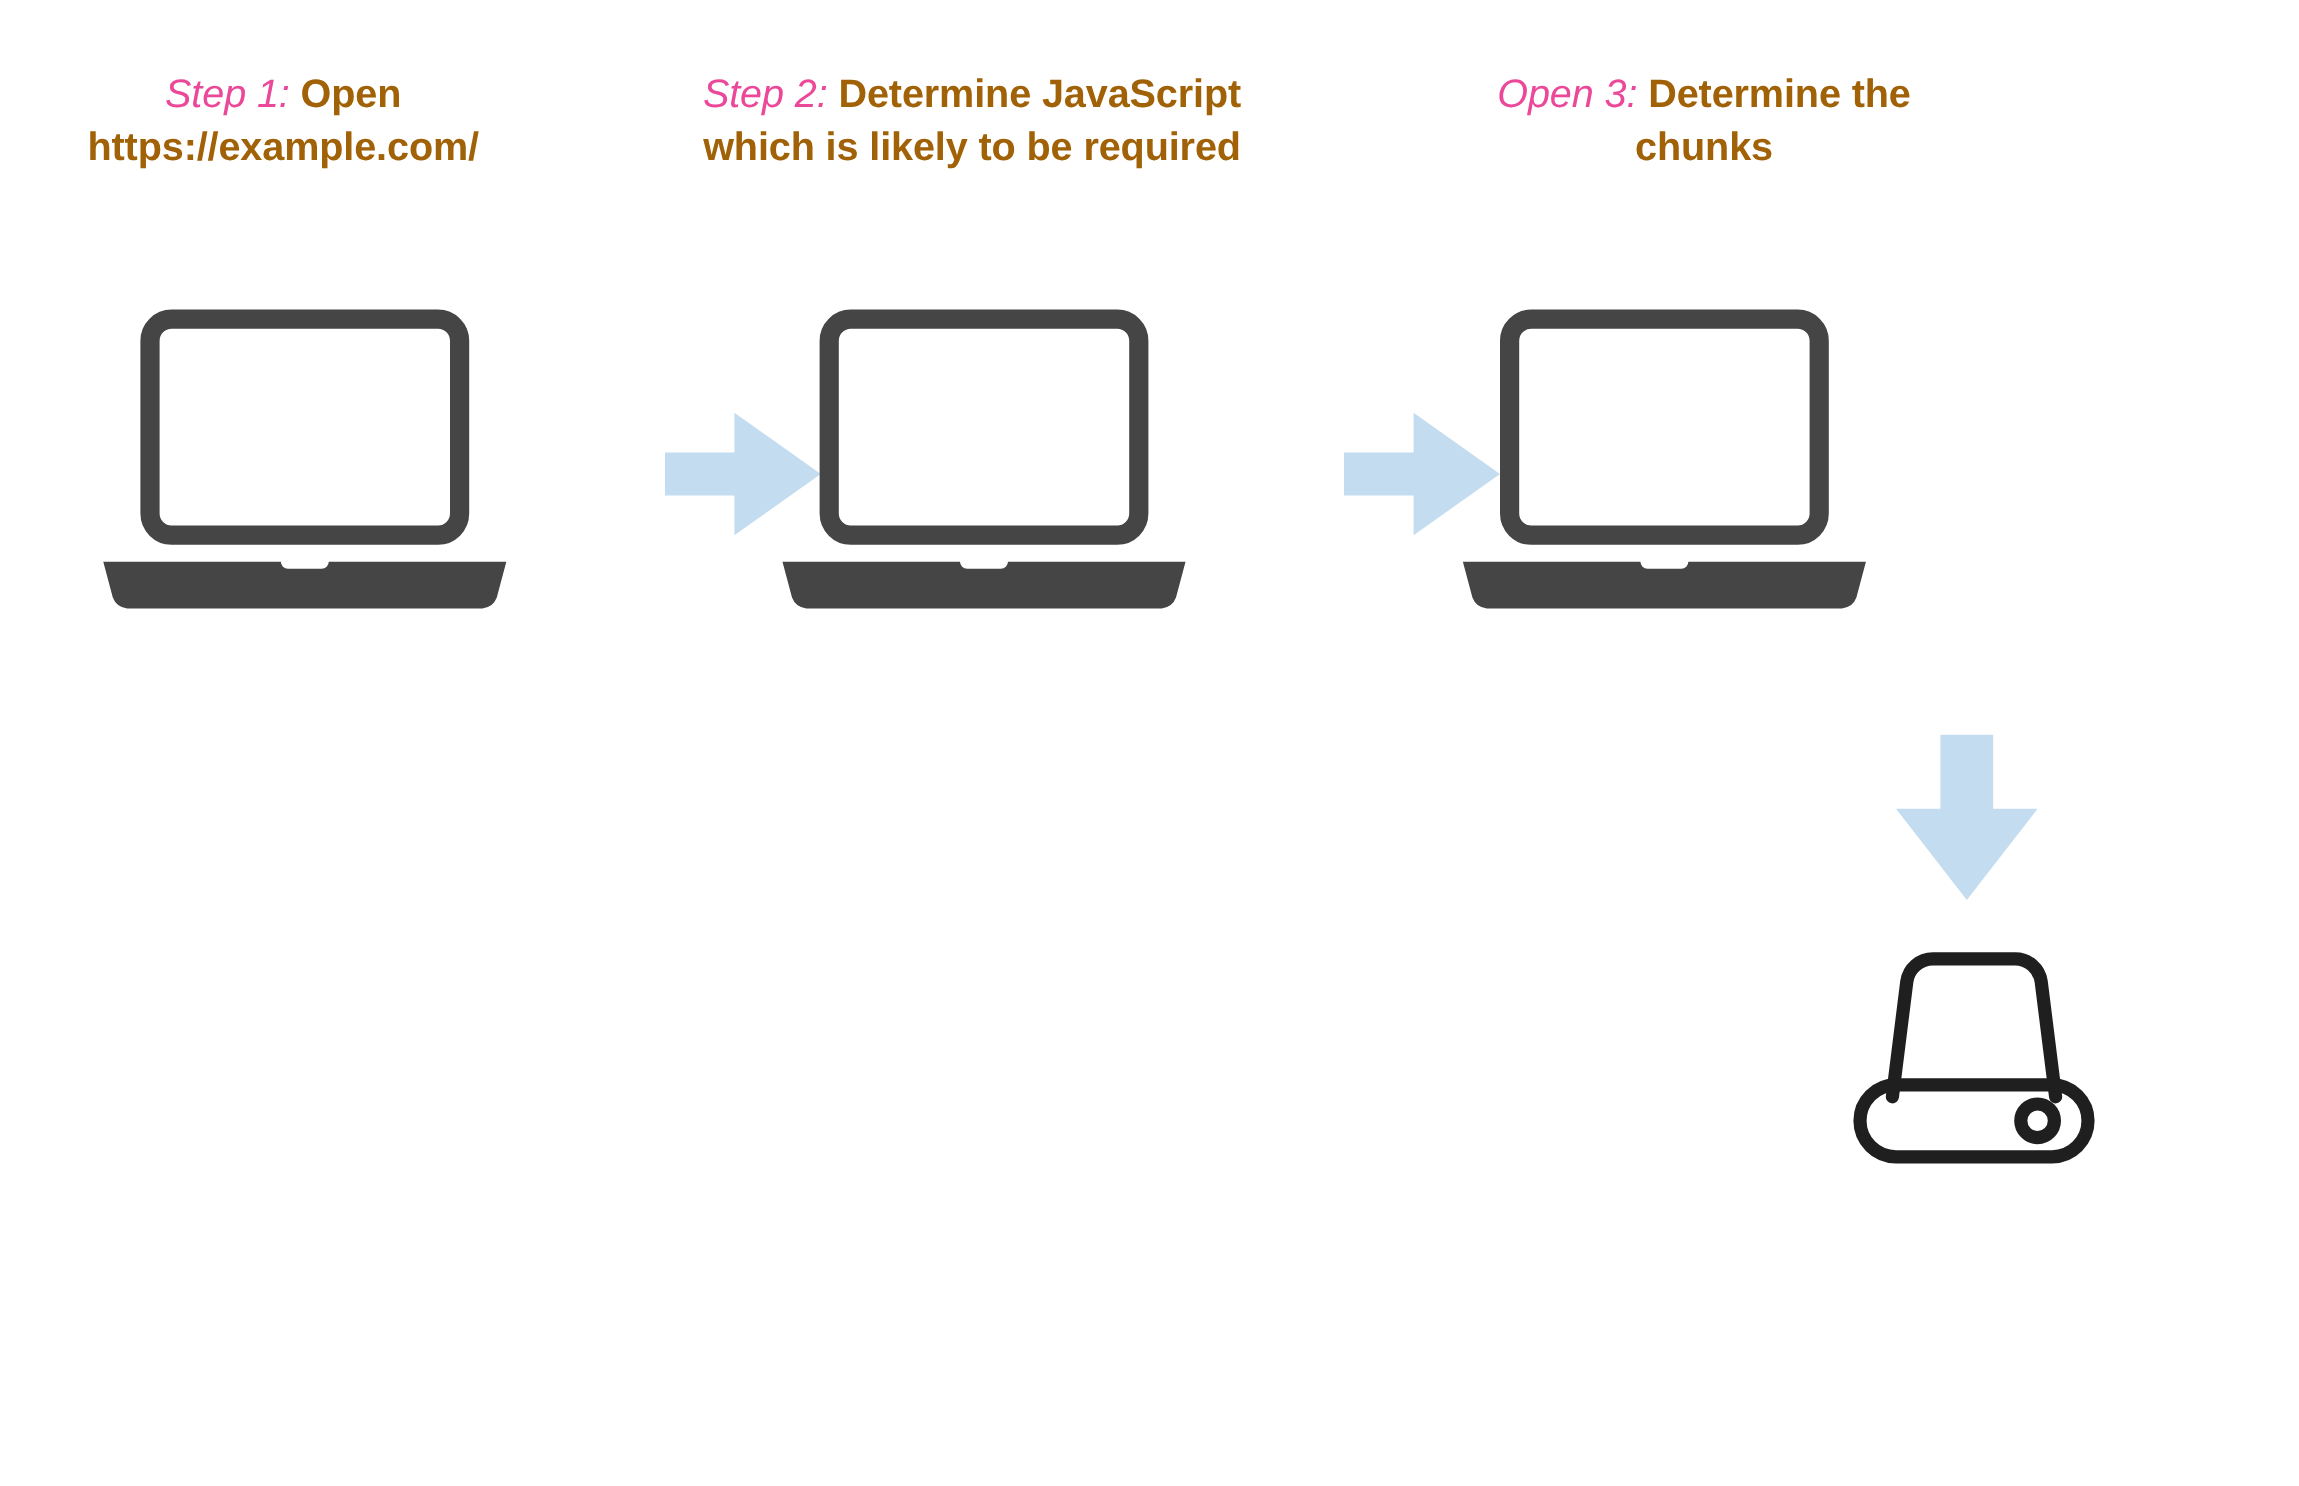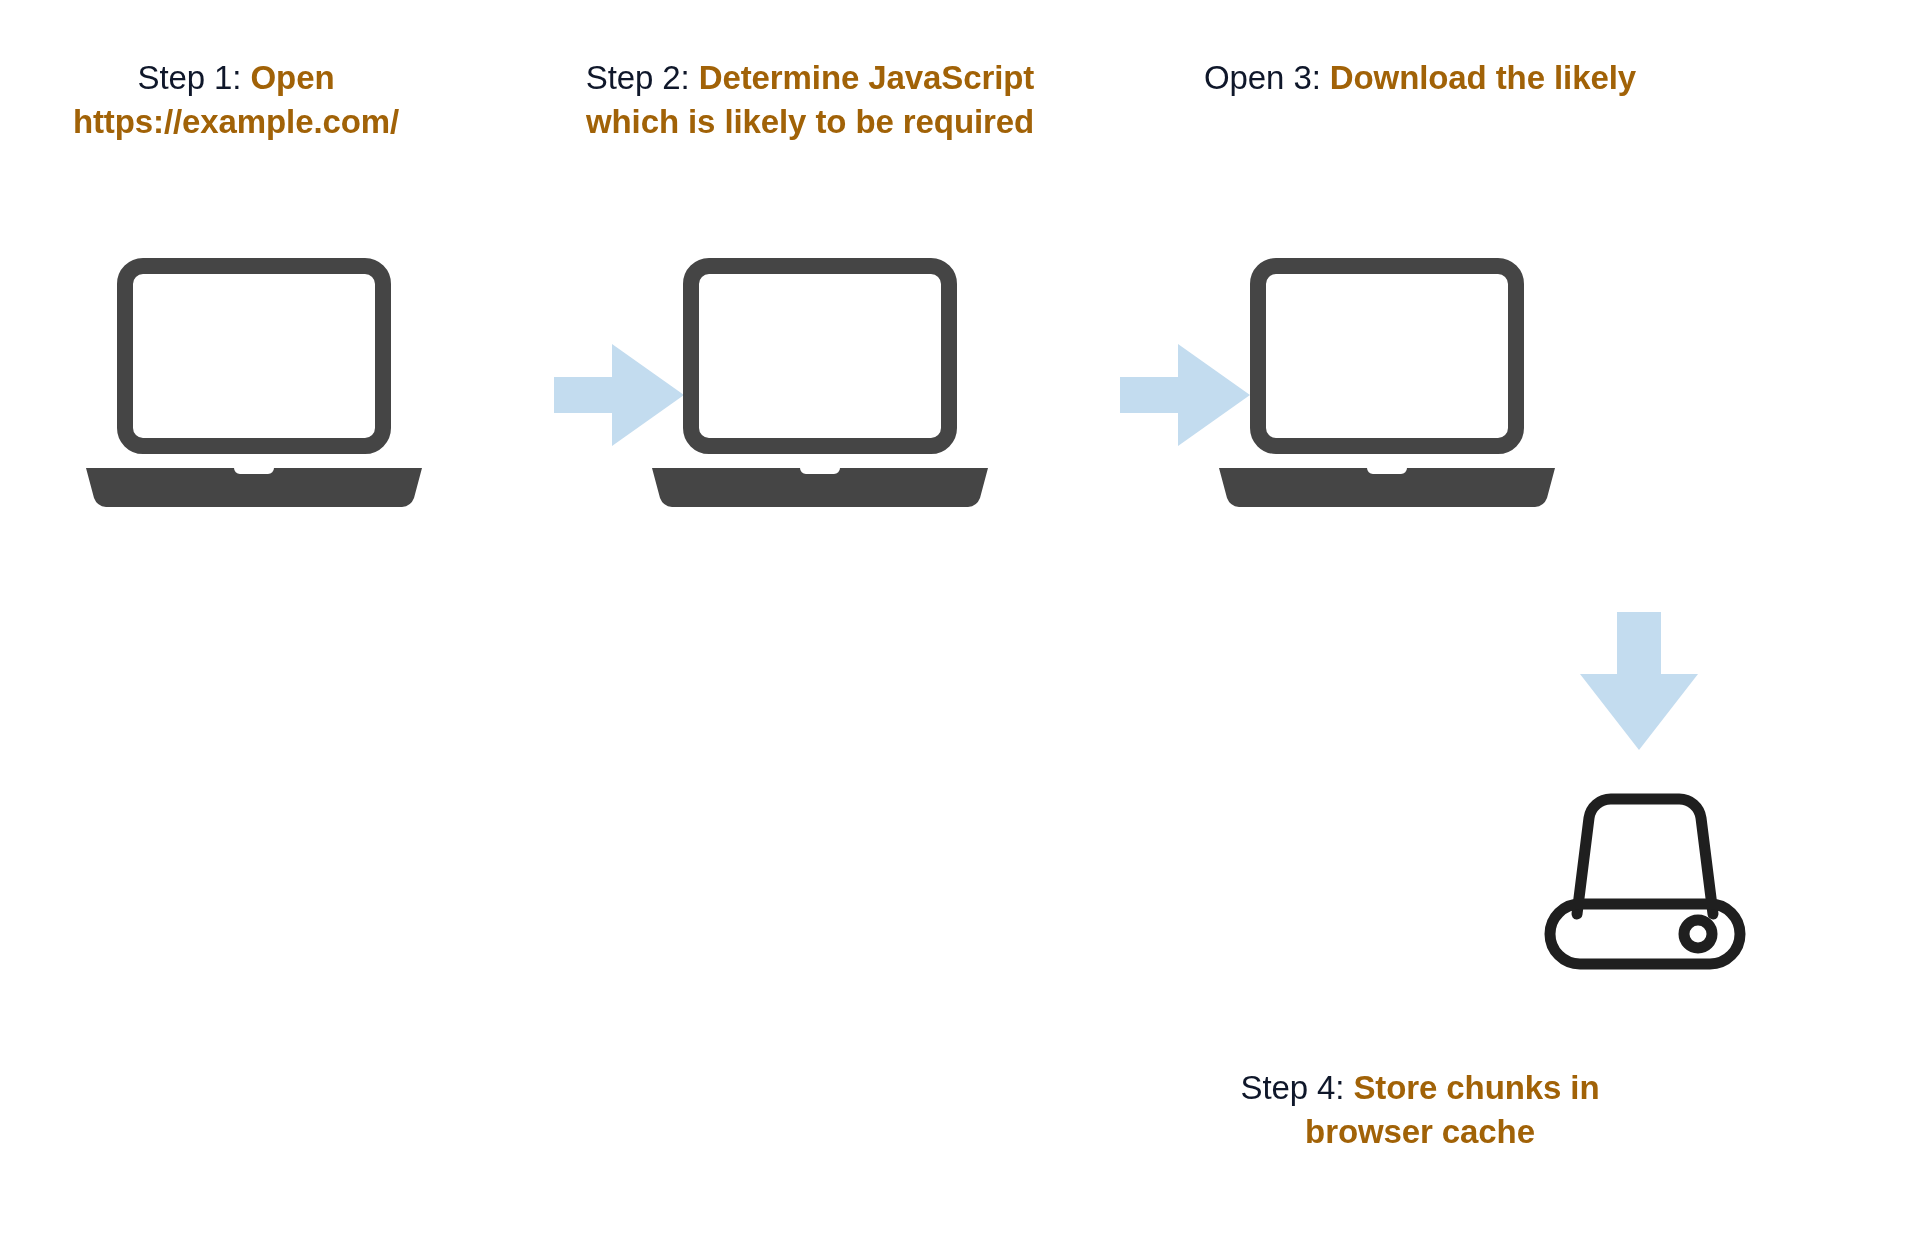--- a/index.html
+++ b/index.html
@@ -32,22 +32,23 @@
 
   .step-caption {
     text-align: center;
     font-size: 33px;
     line-height: 1.32;
     letter-spacing: -0.1px;
     color: #3f3f3f;
     width: 100%;
   }
   .step-caption .lead {
-    color: #0f172a;
+    color: #ec4899;
     font-weight: 400;
+    font-style: italic;
   }
   .step-caption .strong {
     color: #a16207;
     font-weight: 700;
   }
 
   
   .laptop {
     position: relative;
     width: 340px;
@@ -142,21 +143,21 @@
       </svg>
     </div>
   </div>
 
   <svg class="arrow arrow-2" width="130" height="102" viewBox="0 0 130 102">
     <path d="M0 33 H58 V0 L130 51 L58 102 V69 H0 Z" fill="#c3dcef"></path>
   </svg>
 
   <div class="step step3">
     <div class="step-caption">
-      <span class="lead">Open 3: </span><span class="strong">Download the likely</span>
+      <span class="lead">Open 3: </span><span class="strong">Determine the chunks</span>
     </div>
   </div>
 
   <div class="icon-wrap-3">
     <div class="laptop">
       <div class="laptop-lid"></div>
       <svg class="laptop-base" viewBox="0 0 340 40">
         <path d="M2 0 H150 a6 6 0 0 0 6 6 H184 a6 6 0 0 0 6 -6 H338 L330 30 a14 14 0 0 1 -12 9 H22 a14 14 0 0 1 -12 -9 Z" fill="#454545"></path>
       </svg>
     </div>
@@ -167,19 +168,14 @@
   </svg>
 
   <div class="drive-wrap">
     <svg class="drive" viewBox="0 0 210 180">
       <path d="M37 124 L49 28 a22 22 0 0 1 22 -19 H139 a22 22 0 0 1 22 19 L173 124" fill="none" stroke="#1f1f1f" stroke-width="11" stroke-linecap="round" stroke-linejoin="round"></path>
       <rect x="10" y="114" width="190" height="60" rx="30" ry="30" fill="none" stroke="#1f1f1f" stroke-width="11"></rect>
       <circle cx="158" cy="144" r="14" fill="none" stroke="#1f1f1f" stroke-width="11"></circle>
     </svg>
   </div>
 
-  <div class="step step4">
-    <div class="step-caption">
-      <span class="lead">Step 4: </span><span class="strong">Store chunks in browser cache</span>
-    </div>
-  </div>
 
 </div>
 
 </body></html>

